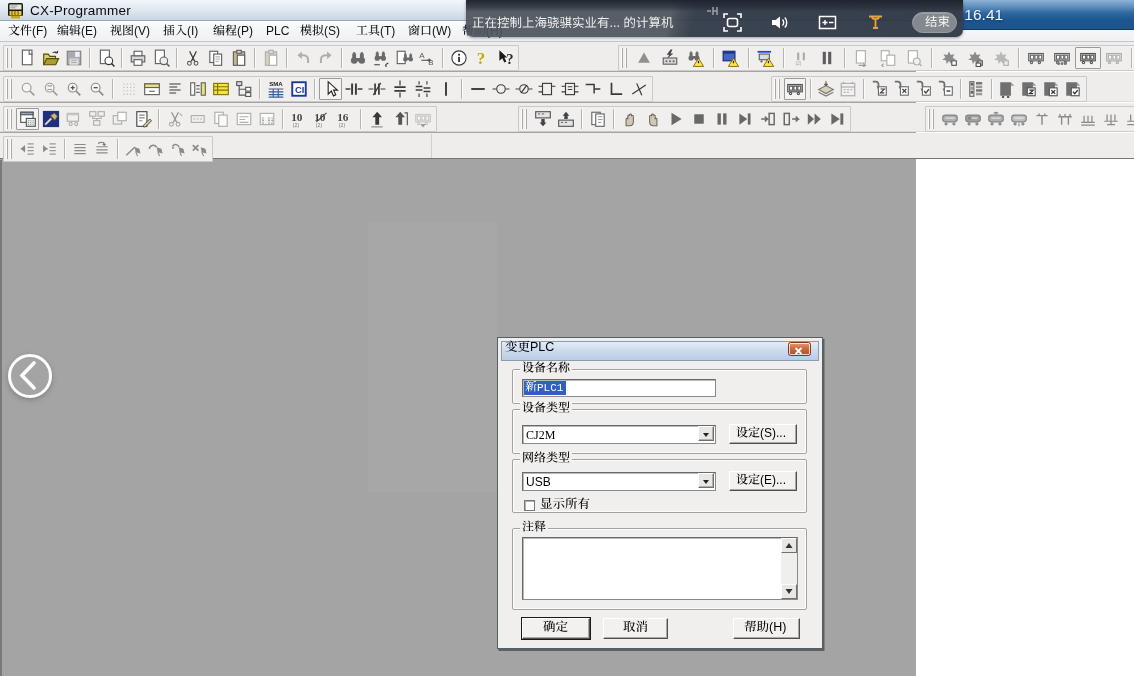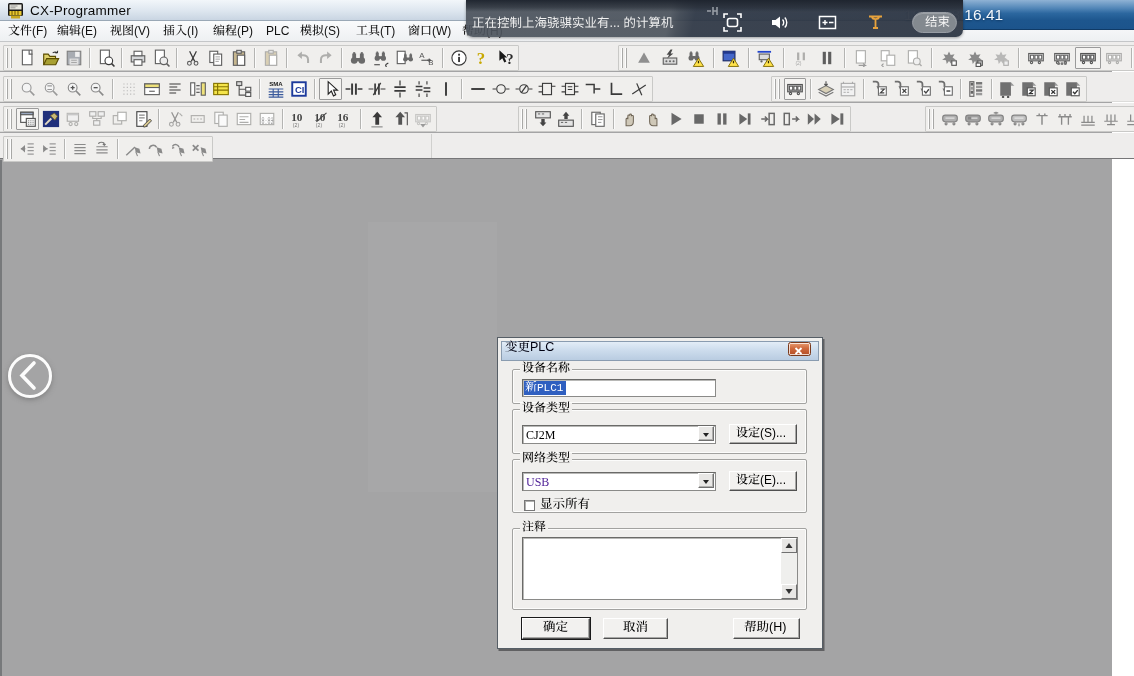--- a/index.html
+++ b/index.html
@@ -1,15 +1,15 @@
 <!DOCTYPE html>
 <html><head><meta charset="utf-8"><style>
 *{margin:0;padding:0;box-sizing:border-box}
 html,body{width:1134px;height:676px;overflow:hidden;font-family:"Liberation Sans",sans-serif}
-#scr{position:relative;width:1112px;height:676px;background:#a4a4a5}
+#scr{position:relative;width:916px;height:676px;background:#a4a4a5}
 .abs{position:absolute}
 #tbar{left:0;top:0;width:1134px;height:21px;background:linear-gradient(#f2f6fa,#dde6ef 55%,#c9d5e2);border-bottom:1px solid #9aa8b6}
 #mbar{left:0;top:21px;width:1134px;height:21px;background:linear-gradient(#fafbfc,#eef0f2);border-bottom:1px solid #c4c6c8}
 .trow{left:0;width:1134px;background:#eeedec}
 .tsec{position:absolute;display:flex;align-items:center;background:#f0efed;border:1px solid #c9c9c7;border-radius:1px;padding:0 2px}
 .cell{width:var(--cw);height:22px;display:flex;align-items:center;justify-content:center;flex:none}
 .cell.sel{border:1px solid #9a9a9a;background:#f4f3f1;border-radius:1px}
 .ii{width:18px;height:18px}
 .tsep{width:9px;height:20px;flex:none;background:linear-gradient(90deg,transparent 4px,#b4b4b2 4px,#b4b4b2 5px,#fbfbfb 5px,#fbfbfb 6px,transparent 6px)}
 .grip{width:8px;height:20px;flex:none;margin-right:2px;background:linear-gradient(90deg,#fdfdfd 0,#fdfdfd 1px,#a8a8a6 1px,#a8a8a6 2px,transparent 2px,transparent 4px,#fdfdfd 4px,#fdfdfd 5px,#a8a8a6 5px,#a8a8a6 6px,transparent 6px)}
@@ -1022,21 +1022,21 @@
     </svg>
 <div class="fld" style="left:522px;top:425px;width:194px;height:19px"></div>
 <div class="ddbtn" style="left:698px;top:426px;width:16px;height:15px">
       <span class="arr"></span>
     </div>
 <div class="abs" style="left:526px;top:428px;font-family:Liberation Serif, serif;font-size:12px;color:#000">CJ2M</div>
 <div class="fld" style="left:522px;top:472px;width:194px;height:19px"></div>
 <div class="ddbtn" style="left:698px;top:473px;width:16px;height:15px">
       <span class="arr"></span>
     </div>
-<div class="abs" style="left:526px;top:475px;font-family:Liberation Serif, serif;font-size:12px;color:#4c1d95">USB</div>
+<div class="abs" style="left:526px;top:475px;font-family:Liberation Sans, sans-serif;font-size:12px;color:#000000">USB</div>
 <div class="btn" style="left:729px;top:424px;width:68px;height:20px"></div>
 <svg style="position:absolute;left:736px;top:427px;overflow:visible;" width="51" height="17">
       <g transform="translate(0,9.6)">
         <g fill="#000">
           <g transform="translate(0.0,0) scale(0.0120,-0.0120)">
             <use href="#s8bbe"></use>
           </g>
           <g transform="translate(12.0,0) scale(0.0120,-0.0120)">
             <use href="#s5b9a"></use>
           </g>

